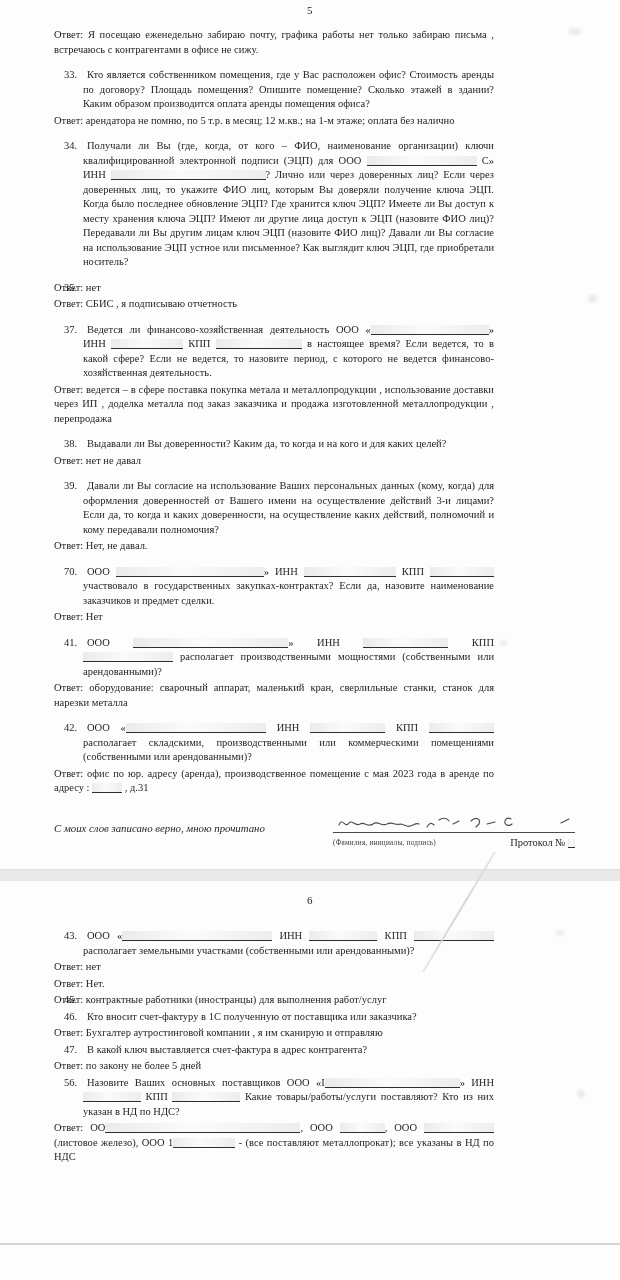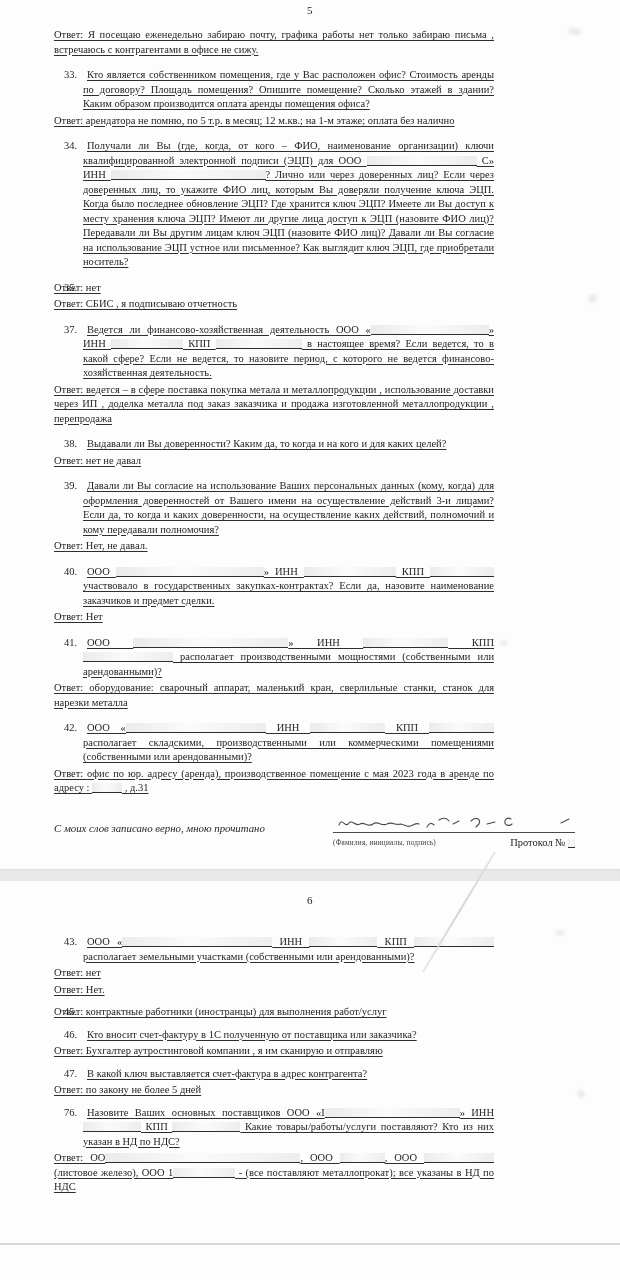--- a/index.html
+++ b/index.html
@@ -18,24 +18,24 @@
   .page-number { position:absolute; left:0; width:100%; text-align:center; font-size:11px; letter-spacing:.5px; }
   .page5 { height:869px; padding:26px 126px 0 54px; }
   .page5 .page-number { top:3px; }
   .page6 { height:399px; padding:46px 126px 0 54px; }
   .page6 .page-number { top:12px; }
   .page-gap { height:12px; background:#e9e9e9; box-shadow: inset 0 1px 2px #dcdcdc; }
   .bottom-edge { position:absolute; left:0; top:1243px; width:100%; height:2px; background:#d6d6d6; }
 
   .block { text-align:justify; }
   .block.question { position:relative; margin:11px 0 0 29px; text-indent:4px; }
-  .page6 .block.question { margin-top:8px; }
+  .page6 .block.question { margin-top:2px; }
   .block.answer { margin-top:2px; }
   .qnum { position:absolute; left:-19px; top:0; text-indent:0; }
-  .utext { text-decoration:underline; text-decoration-thickness:1px; text-underline-offset:2px; text-decoration-color:#2e2e2e; }
+  .utext { text-decoration-thickness:1px; text-underline-offset:2px; text-decoration-color:#2e2e2e; }
   .redact {
     display:inline-block; height:10px; vertical-align:-2px;
     border-bottom:1px solid #2e2e2e;
     background:linear-gradient(90deg, rgba(165,165,165,.20), rgba(215,215,215,.06) 45%, rgba(160,160,160,.17));
     filter:blur(.5px);
   }
 
   .closing { position:relative; margin-top:16px; height:58px; text-align:left; }
   .statement { position:absolute; left:0; top:9px; font-style:italic; font-size:10.8px; }
   .sig { position:absolute; left:279px; top:0; width:242px; }
@@ -69,21 +69,21 @@
         <div class="block question"><span class="qnum">34.</span><span class="utext">Получали ли Вы (где, когда, от кого – ФИО, наименование организации) ключи квалифицированной электронной подписи (ЭЦП) для ООО <span class="redact" style="width: 110px;"></span> С» ИНН <span class="redact" style="width: 155px;"></span>? Лично или через доверенных лиц? Если через доверенных лиц, то укажите ФИО лиц, которым Вы доверяли получение ключа ЭЦП.  Когда было последнее обновление ЭЦП? Где хранится ключ ЭЦП? Имеете ли Вы доступ к месту хранения ключа ЭЦП? Имеют ли другие лица доступ к ЭЦП (назовите ФИО лиц)? Передавали ли Вы другим лицам ключ ЭЦП (назовите ФИО лиц)? Давали ли Вы согласие на использование ЭЦП устное или письменное? Как выглядит ключ ЭЦП, где приобретали носитель?</span></div>
         <div class="block question"><span class="qnum">35.</span></div>
         <div class="block answer"><span class="utext">Ответ: нет</span></div>
         <div class="block answer"><span class="utext">Ответ: СБИС , я подписываю отчетность</span></div>
         <div class="block question"><span class="qnum">37.</span><span class="utext">Ведется ли финансово-хозяйственная деятельность ООО «<span class="redact" style="width: 118px;"></span>» ИНН <span class="redact" style="width: 72px;"></span> КПП <span class="redact" style="width: 86px;"></span> в настоящее время? Если ведется, то в какой сфере? Если не ведется, то назовите период, с которого не ведется финансово-хозяйственная деятельность.</span></div>
         <div class="block answer"><span class="utext">Ответ: ведется – в сфере поставка покупка метала и металлопродукции , использование доставки через ИП , доделка металла под заказ заказчика и продажа изготовленной металлопродукции , перепродажа</span></div>
         <div class="block question"><span class="qnum">38.</span><span class="utext">Выдавали ли Вы доверенности? Каким да, то когда и на кого и для каких целей?</span></div>
         <div class="block answer"><span class="utext">Ответ:  нет не давал</span></div>
         <div class="block question"><span class="qnum">39.</span><span class="utext">Давали ли Вы согласие на использование Ваших персональных данных (кому, когда) для оформления доверенностей от Вашего имени на осуществление действий 3-и лицами? Если да, то когда и каких доверенности, на осуществление каких действий, полномочий и кому передавали полномочия?</span></div>
         <div class="block answer"><span class="utext">Ответ: Нет, не давал.</span></div>
-        <div class="block question"><span class="qnum">40.</span><span class="utext">ООО <span class="redact" style="width: 148px;"></span>» ИНН <span class="redact" style="width: 92px;"></span> КПП <span class="redact" style="width: 64px;"></span> участвовало в государственных закупках-контрактах? Если да, назовите наименование заказчиков и предмет сделки.</span></div>
+        <div class="block question"><span class="qnum">70.</span><span class="utext">ООО <span class="redact" style="width: 148px;"></span>» ИНН <span class="redact" style="width: 92px;"></span> КПП <span class="redact" style="width: 64px;"></span> участвовало в государственных закупках-контрактах? Если да, назовите наименование заказчиков и предмет сделки.</span></div>
         <div class="block answer"><span class="utext">Ответ: Нет</span></div>
         <div class="block question"><span class="qnum">41.</span><span class="utext">ООО <span class="redact" style="width: 155px;"></span>» ИНН <span class="redact" style="width: 85px;"></span> КПП <span class="redact" style="width: 90px;"></span> располагает производственными мощностями (собственными или арендованными)?</span></div>
         <div class="block answer"><span class="utext">Ответ: оборудование: сварочный аппарат, маленький кран, сверлильные станки, станок для нарезки металла</span></div>
         <div class="block question"><span class="qnum">42.</span><span class="utext">ООО «<span class="redact" style="width: 140px;"></span> ИНН <span class="redact" style="width: 75px;"></span> КПП <span class="redact" style="width: 65px;"></span> располагает складскими, производственными или коммерческими помещениями (собственными или арендованными)?</span></div>
         <div class="block answer"><span class="utext">Ответ:  офис по юр. адресу (аренда), производственное помещение с мая 2023 года в аренде по адресу : <span class="redact" style="width: 30px;"></span> , д.31</span></div>
       </div>
 
     <div class="closing">
       <div class="statement">С моих слов записано верно, мною прочитано</div>
       <div class="sig">
@@ -107,21 +107,21 @@
     <div class="blocks">
         <div class="block question"><span class="qnum">43.</span><span class="utext">ООО «<span class="redact" style="width: 150px;"></span> ИНН <span class="redact" style="width: 68px;"></span> КПП <span class="redact" style="width: 80px;"></span> располагает земельными участками (собственными или арендованными)?</span></div>
         <div class="block answer"><span class="utext">Ответ: нет</span></div>
         <div class="block answer"><span class="utext">Ответ: Нет.</span></div>
         <div class="block question"><span class="qnum">45.</span></div>
         <div class="block answer"><span class="utext">Ответ: контрактные работники (иностранцы) для выполнения работ/услуг</span></div>
         <div class="block question"><span class="qnum">46.</span><span class="utext">Кто вносит счет-фактуру в 1С полученную от поставщика или заказчика?</span></div>
         <div class="block answer"><span class="utext">Ответ: Бухгалтер аутростинговой компании , я им сканирую и отправляю</span></div>
         <div class="block question"><span class="qnum">47.</span><span class="utext">В какой ключ выставляется счет-фактура в адрес контрагента?</span></div>
         <div class="block answer"><span class="utext">Ответ: по закону не более 5 дней</span></div>
-        <div class="block question"><span class="qnum">76.</span><span class="utext">Назовите Ваших основных поставщиков ООО «I<span class="redact" style="width: 135px;"></span>» ИНН <span class="redact" style="width: 58px;"></span> КПП <span class="redact" style="width: 68px;"></span> Какие товары/работы/услуги поставляют? Кто из них указан в НД по НДС?</span></div>
+        <div class="block question"><span class="qnum">56.</span><span class="utext">Назовите Ваших основных поставщиков ООО «I<span class="redact" style="width: 135px;"></span>» ИНН <span class="redact" style="width: 58px;"></span> КПП <span class="redact" style="width: 68px;"></span> Какие товары/работы/услуги поставляют? Кто из них указан в НД по НДС?</span></div>
         <div class="block answer"><span class="utext">Ответ: ОО<span class="redact" style="width: 195px;"></span>, ООО <span class="redact" style="width: 45px;"></span>, ООО <span class="redact" style="width: 70px;"></span> (листовое железо), ООО 1<span class="redact" style="width: 62px;"></span> - (все поставляют металлопрокат); все указаны в НД по НДС</span></div>
       </div>
   </div>
 
   <div class="bottom-edge"></div>
   <div class="crease"></div>
   <div class="speck s1"></div>
   <div class="speck s2"></div>
   <div class="speck s3"></div>
   <div class="speck s4"></div>

